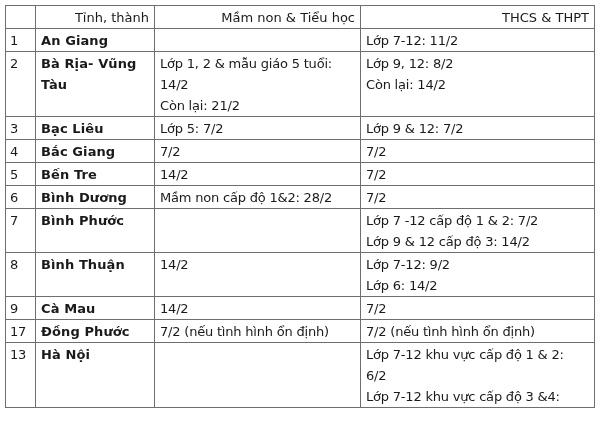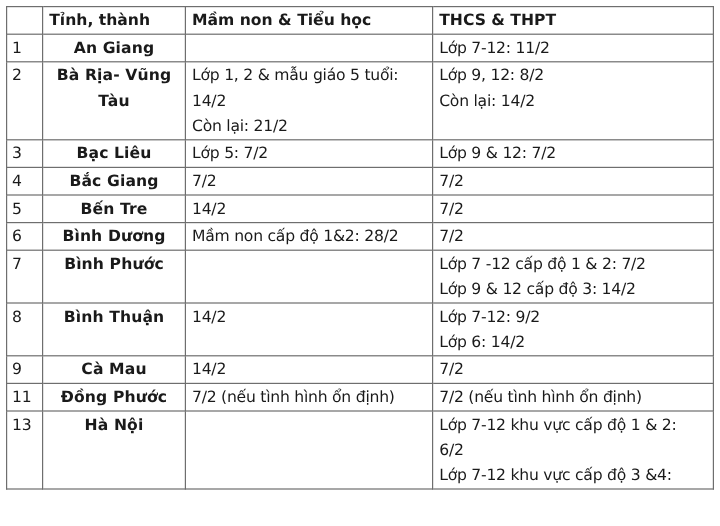--- a/index.html
+++ b/index.html
@@ -27,32 +27,31 @@
     td, th {
       border: 1.5px solid #6e6e6e;
       padding: 1px 5px 0 5px;
       vertical-align: top;
       line-height: 21px;
       text-align: left;
       font-weight: normal;
       letter-spacing: -0.2px;
     }
     th {
-      font-weight: bold;
-      text-align: left;
+      font-weight: normal;
+      text-align: right;
       height: 21px;
       letter-spacing: 0;
     }
     td.num {
       padding-left: 4px;
     }
     td.prov {
       font-weight: bold;
       letter-spacing: 0.1px;
-      text-align: center;
     }
     .line {
       display: block;
       white-space: nowrap;
     }
     col.c0 { width: 30px; }
     col.c1 { width: 119px; }
     col.c2 { width: 206px; }
     col.c3 { width: 234px; }
   </style>
@@ -173,21 +172,21 @@
           <span class="line">14/2</span>
         </td>
         <td>
           <span class="line">7/2</span>
         </td>
       </tr>
 
 
 
       <tr>
-        <td class="num">11</td>
+        <td class="num">17</td>
         <td class="prov">Đồng Phước</td>
         <td>
           <span class="line">7/2 (nếu tình hình ổn định)</span>
         </td>
         <td>
           <span class="line">7/2 (nếu tình hình ổn định)</span>
         </td>
       </tr>
 
       <tr>

